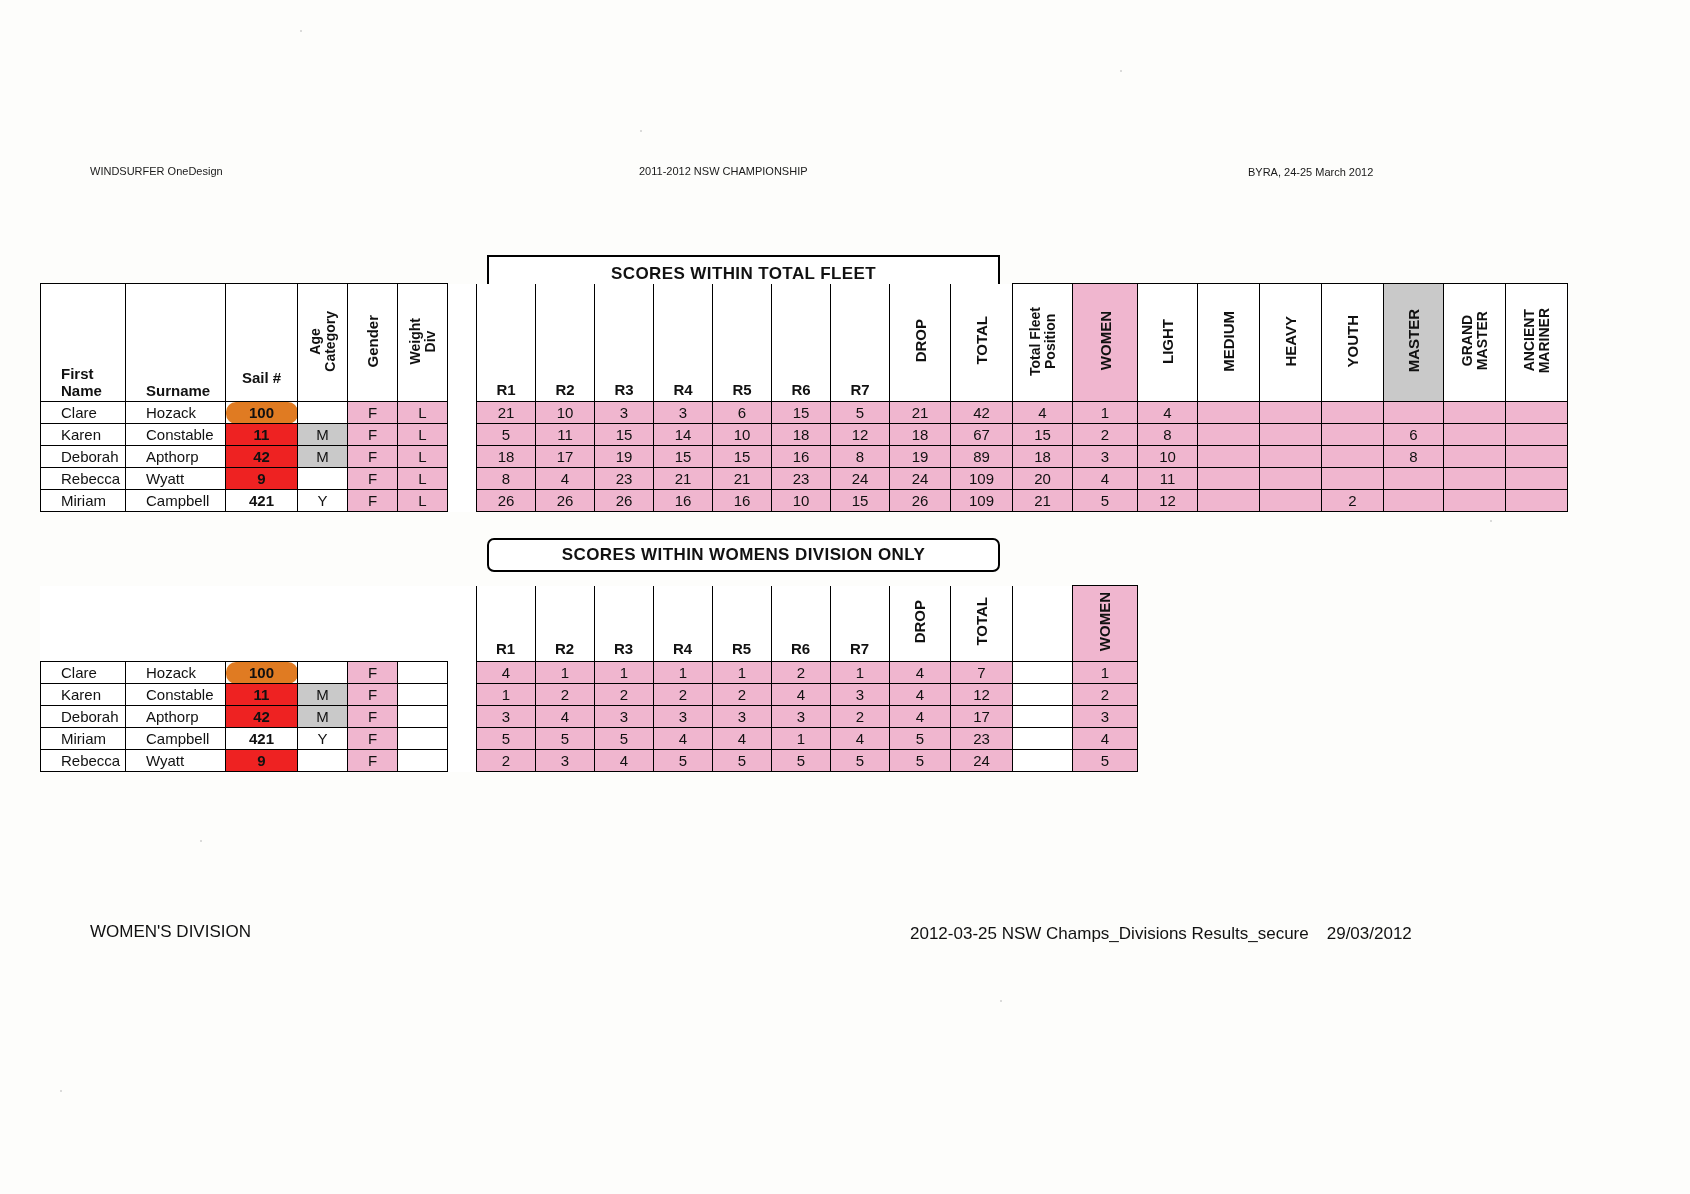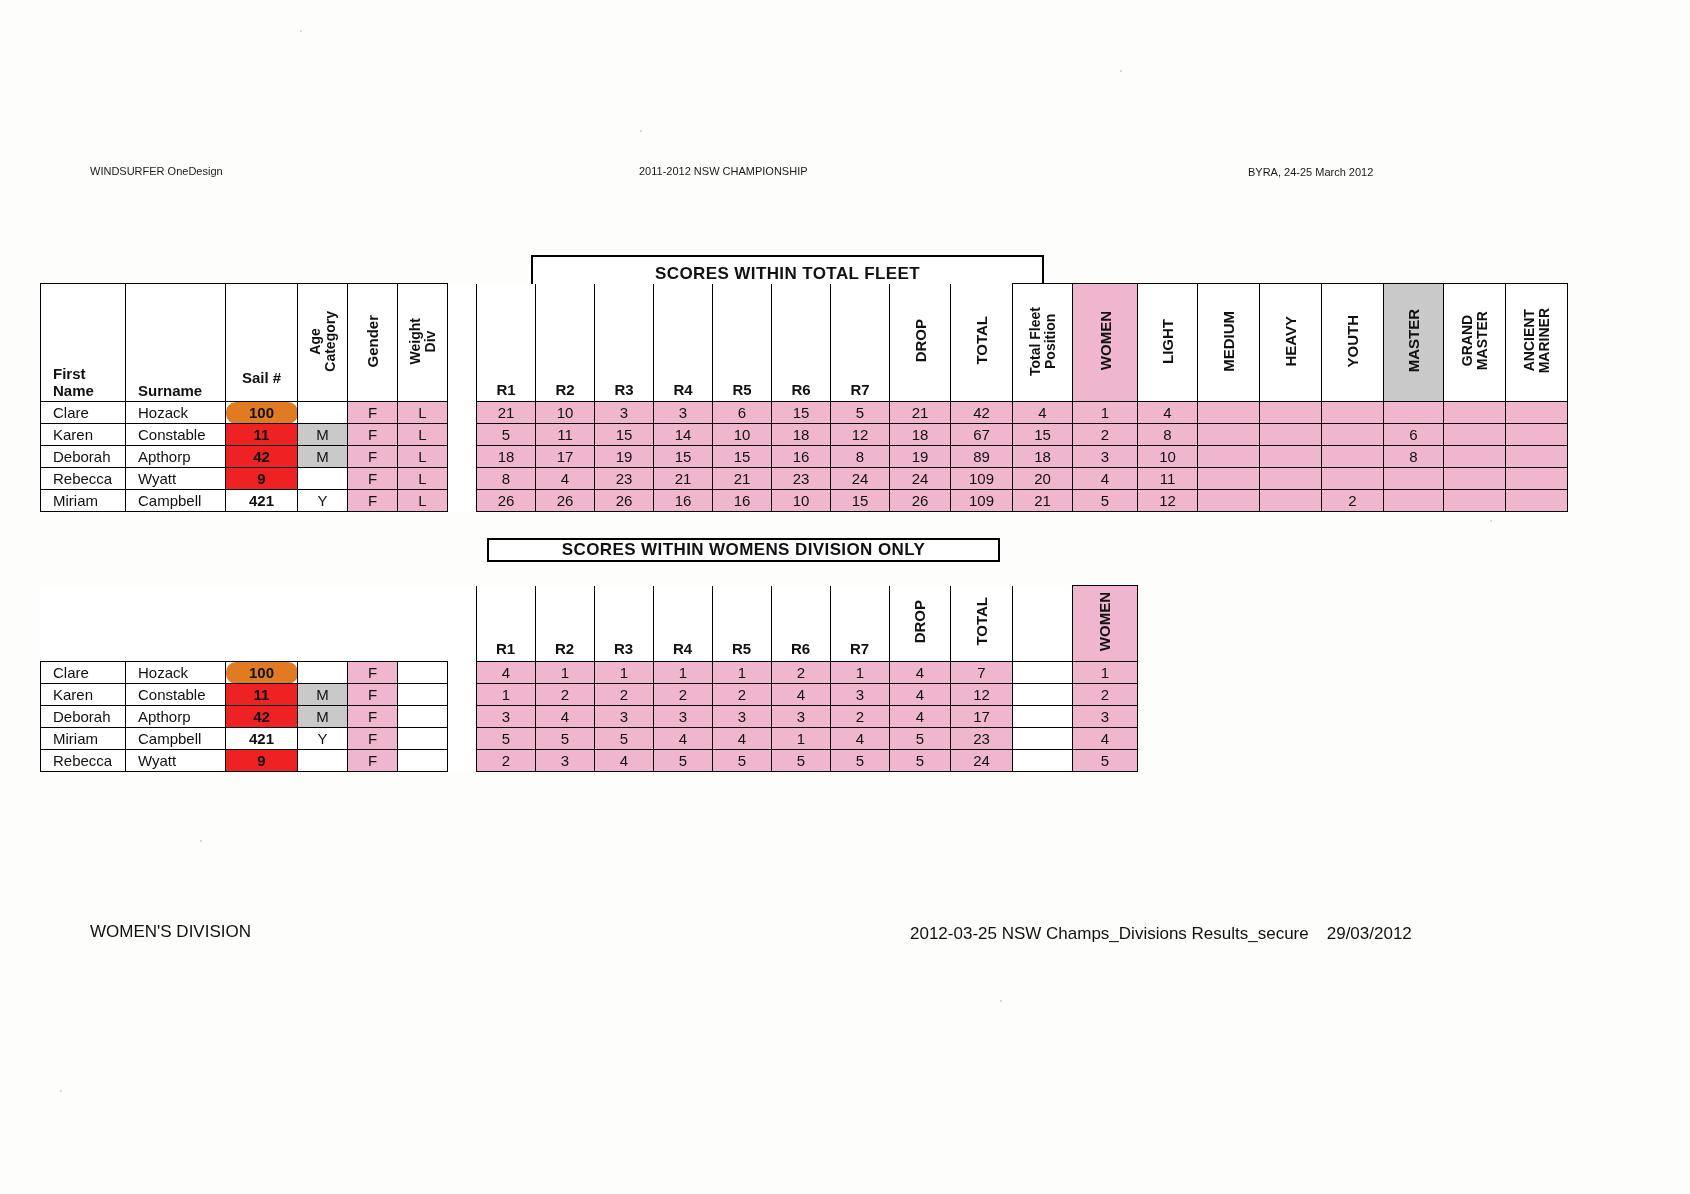--- a/index.html
+++ b/index.html
@@ -28,22 +28,22 @@
   .banner{
     position:absolute;
     border:2px solid #000;
     background:#fff;
     font-weight:bold;
     font-size:17px;
     letter-spacing:.4px;
     display:flex;align-items:center;justify-content:center;
     box-sizing:border-box;
   }
-  #banner1{left:487px;top:255px;width:513px;height:38px;margin-left:44px;}
-  #banner2{left:487px;top:538px;width:513px;height:24px;}
+  #banner1{left:487px;top:255px;width:513px;height:38px;}
+  #banner2{left:487px;top:538px;width:513px;height:34px;border-radius:7px;}
 
   
   table{border-collapse:collapse;position:absolute;table-layout:fixed;}
   td,th{
     border:1px solid #000;
     font-size:15px;
     text-align:center;
     vertical-align:middle;
     padding:0;
     box-sizing:border-box;
@@ -68,21 +68,21 @@
     writing-mode:vertical-rl;
     transform:rotate(180deg);
     white-space:pre-line;
     font-weight:bold;
     font-size:14px;
     line-height:15px;
     display:inline-block;
     text-align:center;
   }
   .hb{font-weight:bold;}
-  .lefttxt{text-align:left;padding-left:12px;}
+  .lefttxt{text-align:left;padding-left:20px;}
   .pink{background:#f0b6cf;}
   .grey{background:#c9c9c9;}
   .white{background:#fff;}
   .orange{background:#e07b22;font-weight:bold;border-radius:10px;}
   .red{background:#ee2222;font-weight:bold;}
   .bold{font-weight:bold;}
   .nob{border:none;}
 
   
   #t2{left:40px;top:661px;}

